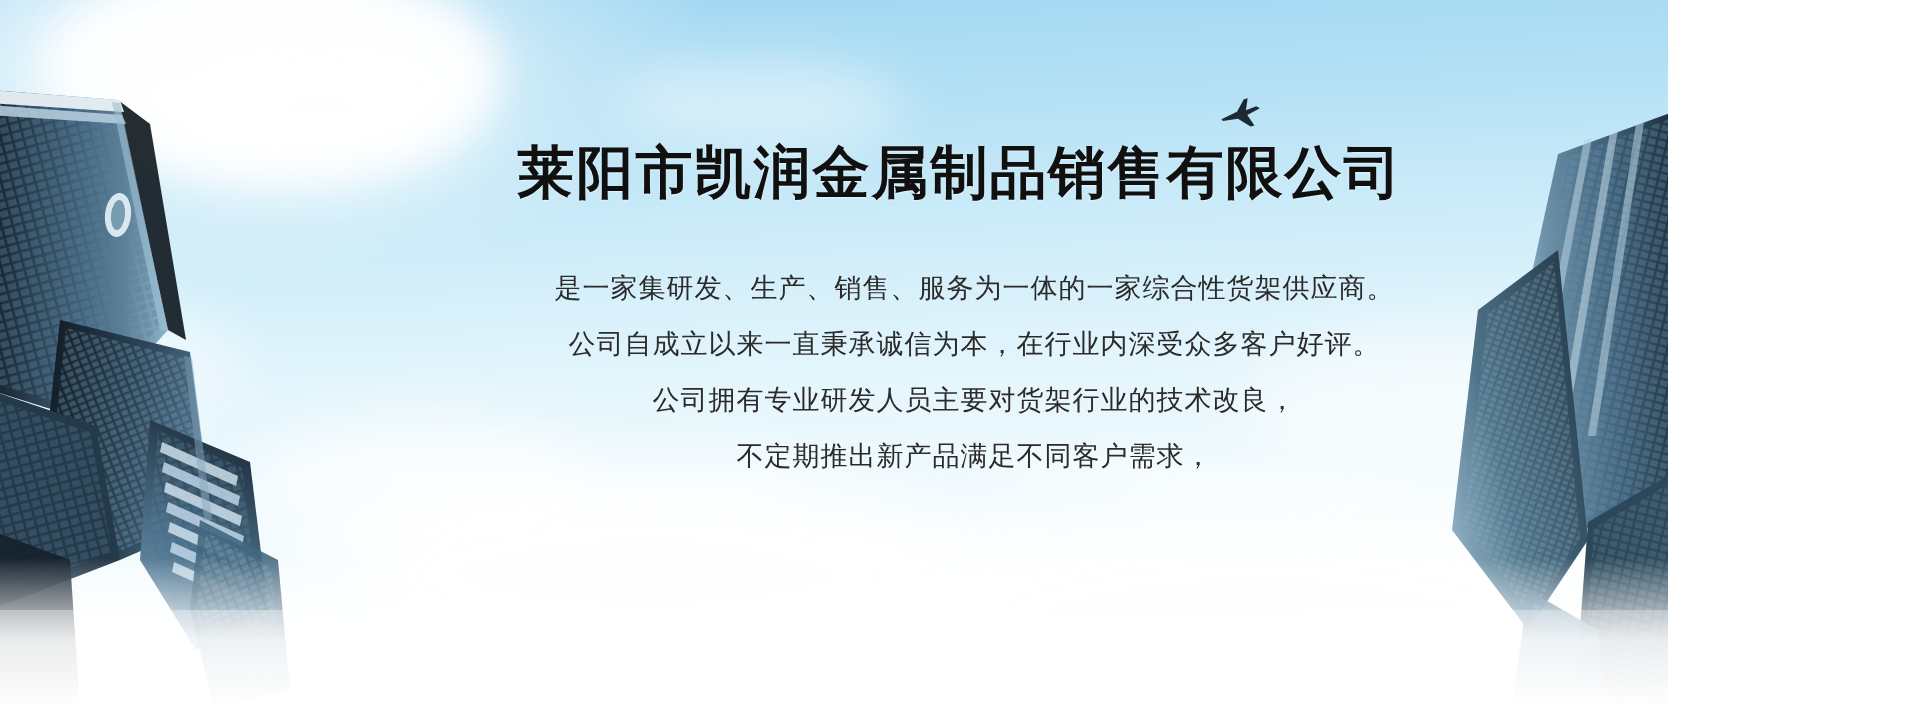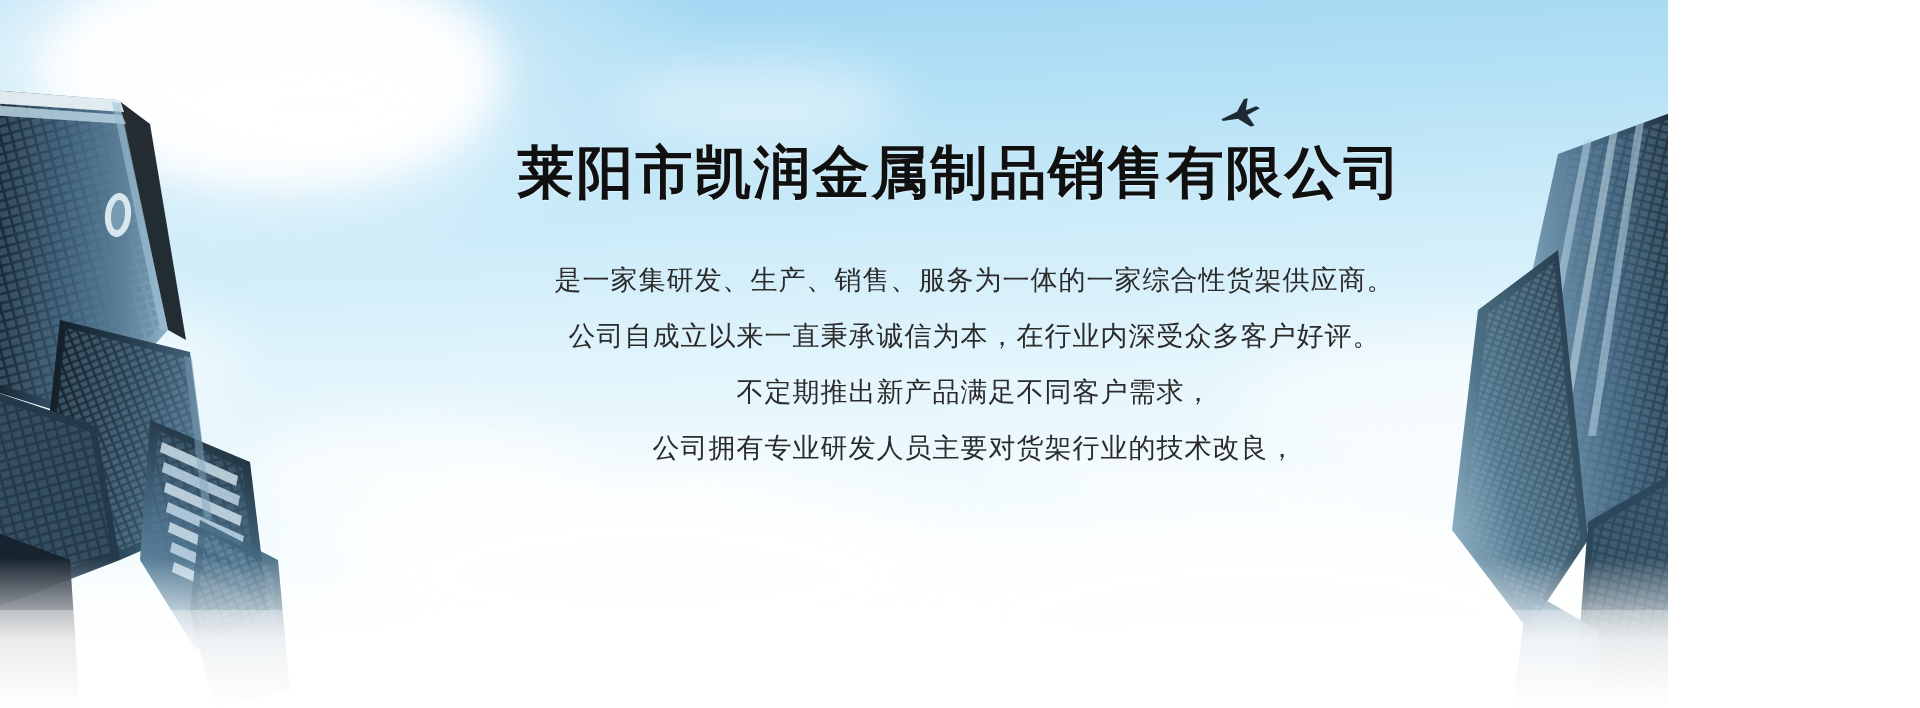--- a/index.html
+++ b/index.html
@@ -45,21 +45,21 @@
     width:1920px;text-align:center;
   }
   #company-title{
     position:absolute;left:0;right:0;top:138px;
     font-size:57px;line-height:68px;font-weight:bold;
     color:#101010;letter-spacing:2px;
     text-shadow:0 1px 2px rgba(255,255,255,.55);
     white-space:nowrap;
   }
   #company-desc{
-    position:absolute;left:0;right:0;top:252px;
+    position:absolute;left:0;right:0;top:260px;
     font-size:27px;line-height:56px;color:#2b2b2b;
     font-weight:400;letter-spacing:1px;margin-left:29px;
   }
   #company-desc .desc-line{display:block;white-space:nowrap;}
   
   #bottom-fade{
     position:absolute;left:0;bottom:0;width:1920px;height:150px;
     background:linear-gradient(to bottom, rgba(255,255,255,0) 0%, rgba(255,255,255,.85) 55%, #ffffff 100%);
     pointer-events:none;
   }
@@ -207,19 +207,19 @@
     <g fill="#1d2a33" transform="rotate(-16 22 17)">
       <path d="M3 16 L20 13 L30 3 L34 3 L29 14 L40 13 L43 16 L29 19 L33 31 L29 31 L19 20 L4 18 Z"></path>
     </g>
   </svg>
 
   <div id="text-block">
     <div id="company-title">莱阳市凯润金属制品销售有限公司</div>
     <div id="company-desc">
       <span class="desc-line">是一家集研发、生产、销售、服务为一体的一家综合性货架供应商。</span>
       <span class="desc-line">公司自成立以来一直秉承诚信为本，在行业内深受众多客户好评。</span>
+      <span class="desc-line">公司拥有专业研发人员主要对货架行业的技术改良，</span>
       <span class="desc-line">不定期推出新产品满足不同客户需求，</span>
-      <span class="desc-line">公司拥有专业研发人员主要对货架行业的技术改良，</span>
     </div>
   </div>
 
   <div id="bottom-fade"></div>
 </div>
 
 </body></html>

